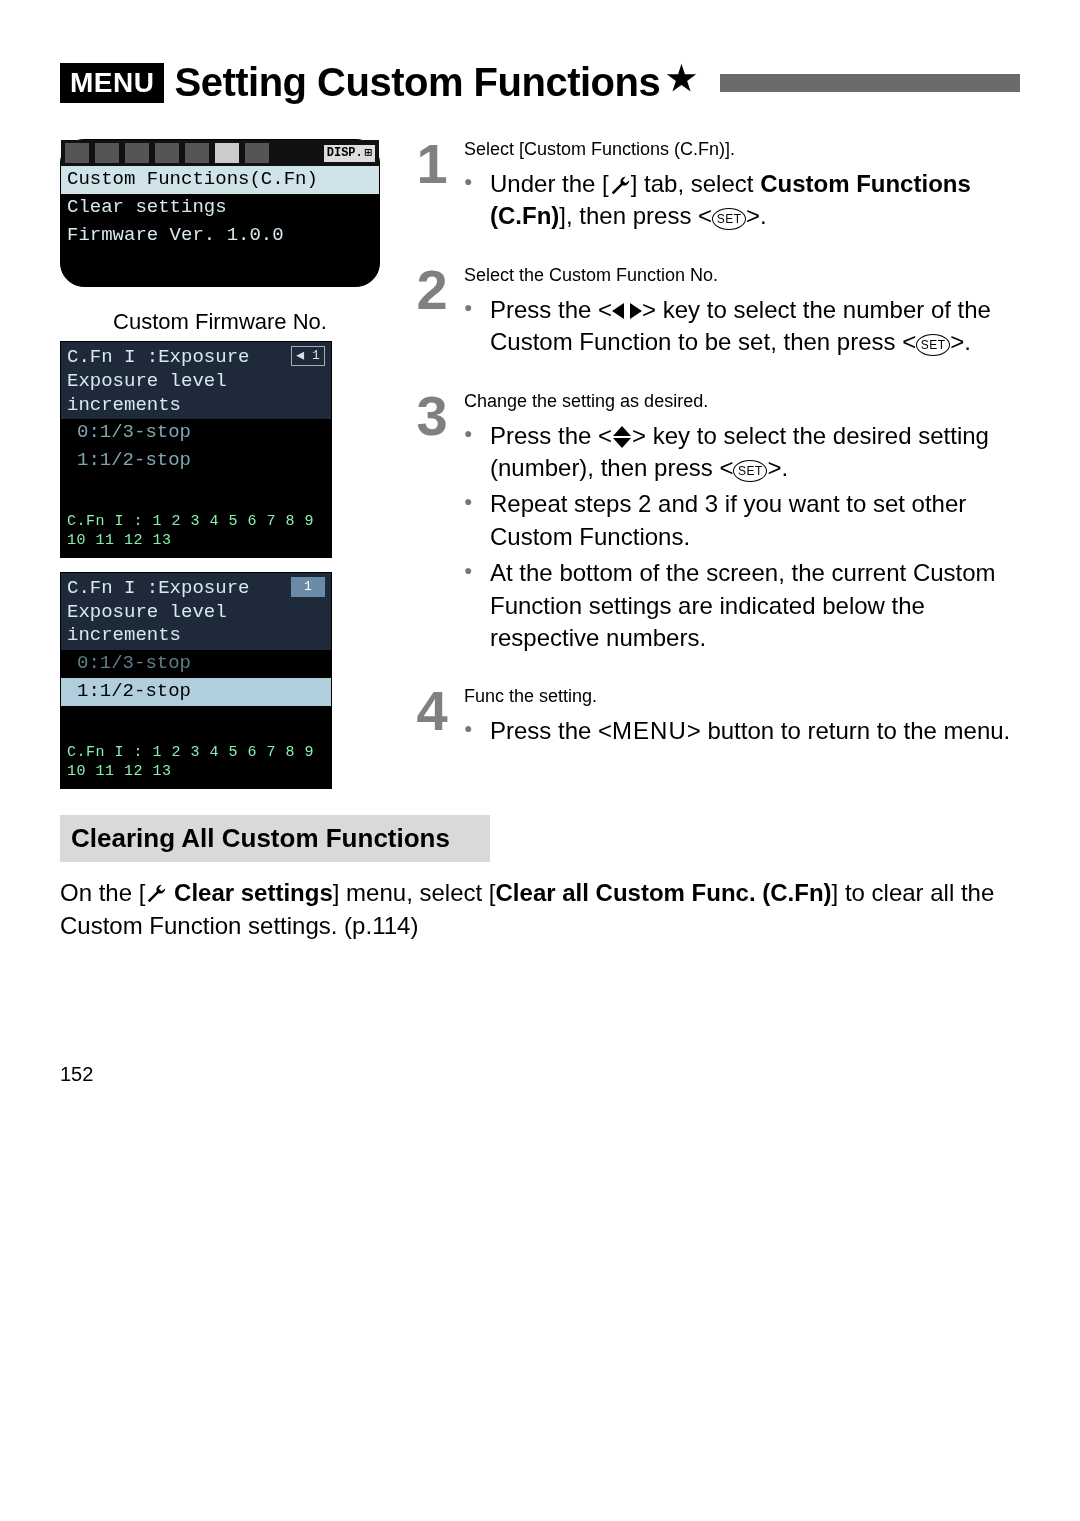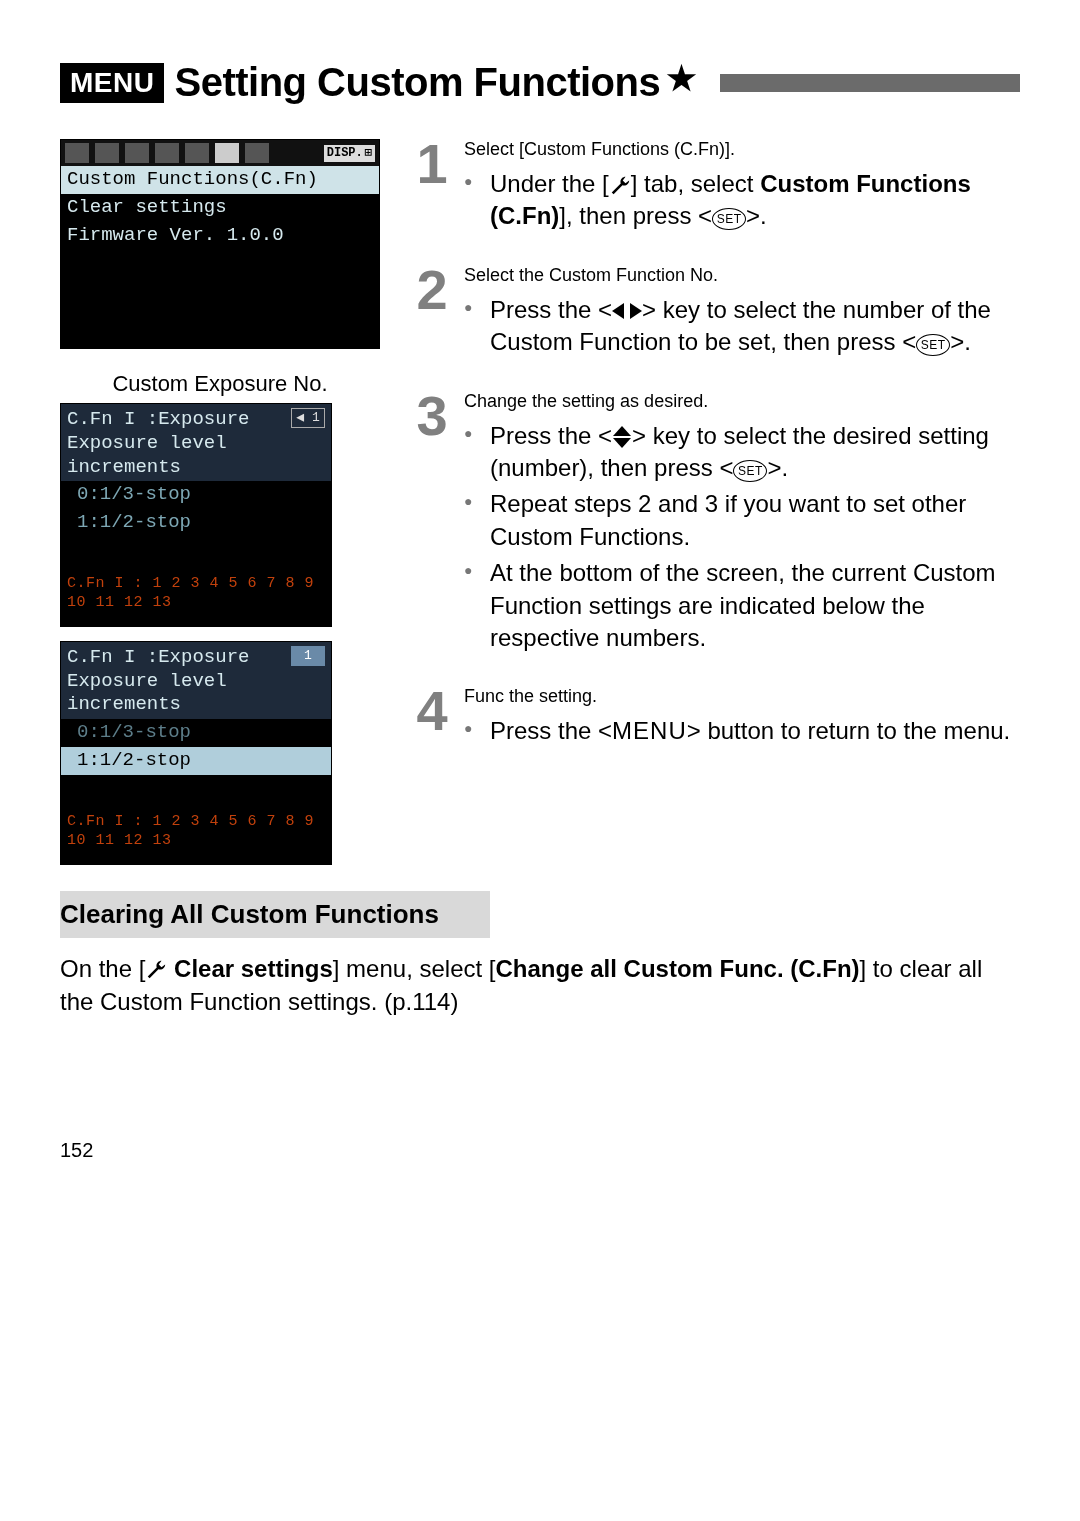--- a/index.html
+++ b/index.html
@@ -54,21 +54,21 @@
   }
   
   .lcd {
     background: #000;
     color: #ddd;
     font-family: "Courier New", monospace;
     font-size: 19px;
     line-height: 1.25;
     border: 1px solid #000;
   }
-  .lcd1 { height: 210px; width:320px; }
+  .lcd1 { height: 148px; width:320px;border-radius:24px; }
   .lcd-tabs {
     display: flex;
     align-items: center;
     height: 26px;
     background: #111;
     padding: 0 4px;
     gap: 6px;
   }
   .tab-icon {
     width: 24px; height: 20px;
@@ -112,22 +112,22 @@
     right: 6px; top: 4px;
     width: 34px; height: 20px;
     border: 1px solid #aaa;
     display:flex;align-items:center;justify-content:center;
     font-size: 13px; color:#ddd;
   }
   .lcd-opt { padding:2px 16px; color:#7da7b4;}
   .lcd-opt.sel { background:#b0cedb; color:#000;}
   .lcd-opt.dim { color:#5d7e8a;}
   .lcd-footer {
-    color:#c2410c;
-    padding:4px 6px 13px 6px;
+    color:#86efac;
+    padding:4px 6px 6px 6px;
     font-size: 15px;
     letter-spacing: 0.5px;
   }
   .lcd-body { min-height: 90px; background:#000;}
   .lcd3 { margin-top: 14px;}
   .lcd3 .lcd-top-icon { border:none; background:#6a8aa8;color:#fff;}
   
   .step {
     display: flex;
     gap: 10px;
@@ -176,21 +176,21 @@
     align-items:center;justify-content:center;
     font-size: 12px;
     letter-spacing:0.5px;
     position:relative; top:-1px;
   }
   .arrows-lr svg, .arrows-ud svg, .wrench-icon svg { display:block;}
   .clearing-heading {
     background: #d9d9d9;
     font-size: 26px;
     font-weight: bold;
-    padding: 8px 0;
+    padding: 8px 11px;
     margin-top: 26px;
     margin-bottom: 14px;
     display:inline-block;
     width: 430px;
   }
   .clearing-body {
     font-size: 24px;
     line-height: 1.4;
   }
   .footer {
@@ -230,21 +230,21 @@
               <span>DISP.</span>
               <span>⊞</span>
             </span>
         </div>
         <div class="lcd-row sel">Custom Functions(C.Fn)</div>
         <div class="lcd-row">Clear settings</div>
         <div class="lcd-row">Firmware Ver. 1.0.0</div>
       </div>
 
       <div class="lcd2-wrap">
-        <div class="caption">Custom Exposure No.</div>
+        <div class="caption">Custom Firmware No.</div>
         <div class="lcd lcd2">
           <div class="lcd-head">
             <div>C.Fn I :Exposure</div>
             <div class="lcd-top-icon">◀ 1</div>
             <div>Exposure level increments</div>
           </div>
           <div class="lcd-body">
             <div class="lcd-opt">0:1/3-stop</div>
             <div class="lcd-opt">1:1/2-stop</div>
           </div>
@@ -318,17 +318,17 @@
           </div>
         </div>
       </div>
   </div>
 
   
   <div class="clearing-heading">Clearing All Custom Functions</div>
   <div class="clearing-body">
     <span>On the [</span><span class="inline-icon wrench-icon"><svg width="22" height="22" viewBox="0 0 24 24">
           <path d="M22 6c0 3-2.5 5.5-5.5 5.5-.6 0-1.2-.1-1.8-.3L5 21l-2-2 9.8-9.7c-.2-.6-.3-1.2-.3-1.8C12.5 4.5 15 2 18 2l-3 4 3 3 4-3z" fill="#000"></path>
-        </svg></span><b> Clear settings</b><span>] menu, select [</span><b>Change all Custom Func. (C.Fn)</b><span>] to clear all the Custom Function settings. (p.114)</span>
+        </svg></span><b> Clear settings</b><span>] menu, select [</span><b>Clear all Custom Func. (C.Fn)</b><span>] to clear all the Custom Function settings. (p.114)</span>
   </div>
 
   <div class="footer">152</div>
 </div>
 
 </body></html>

